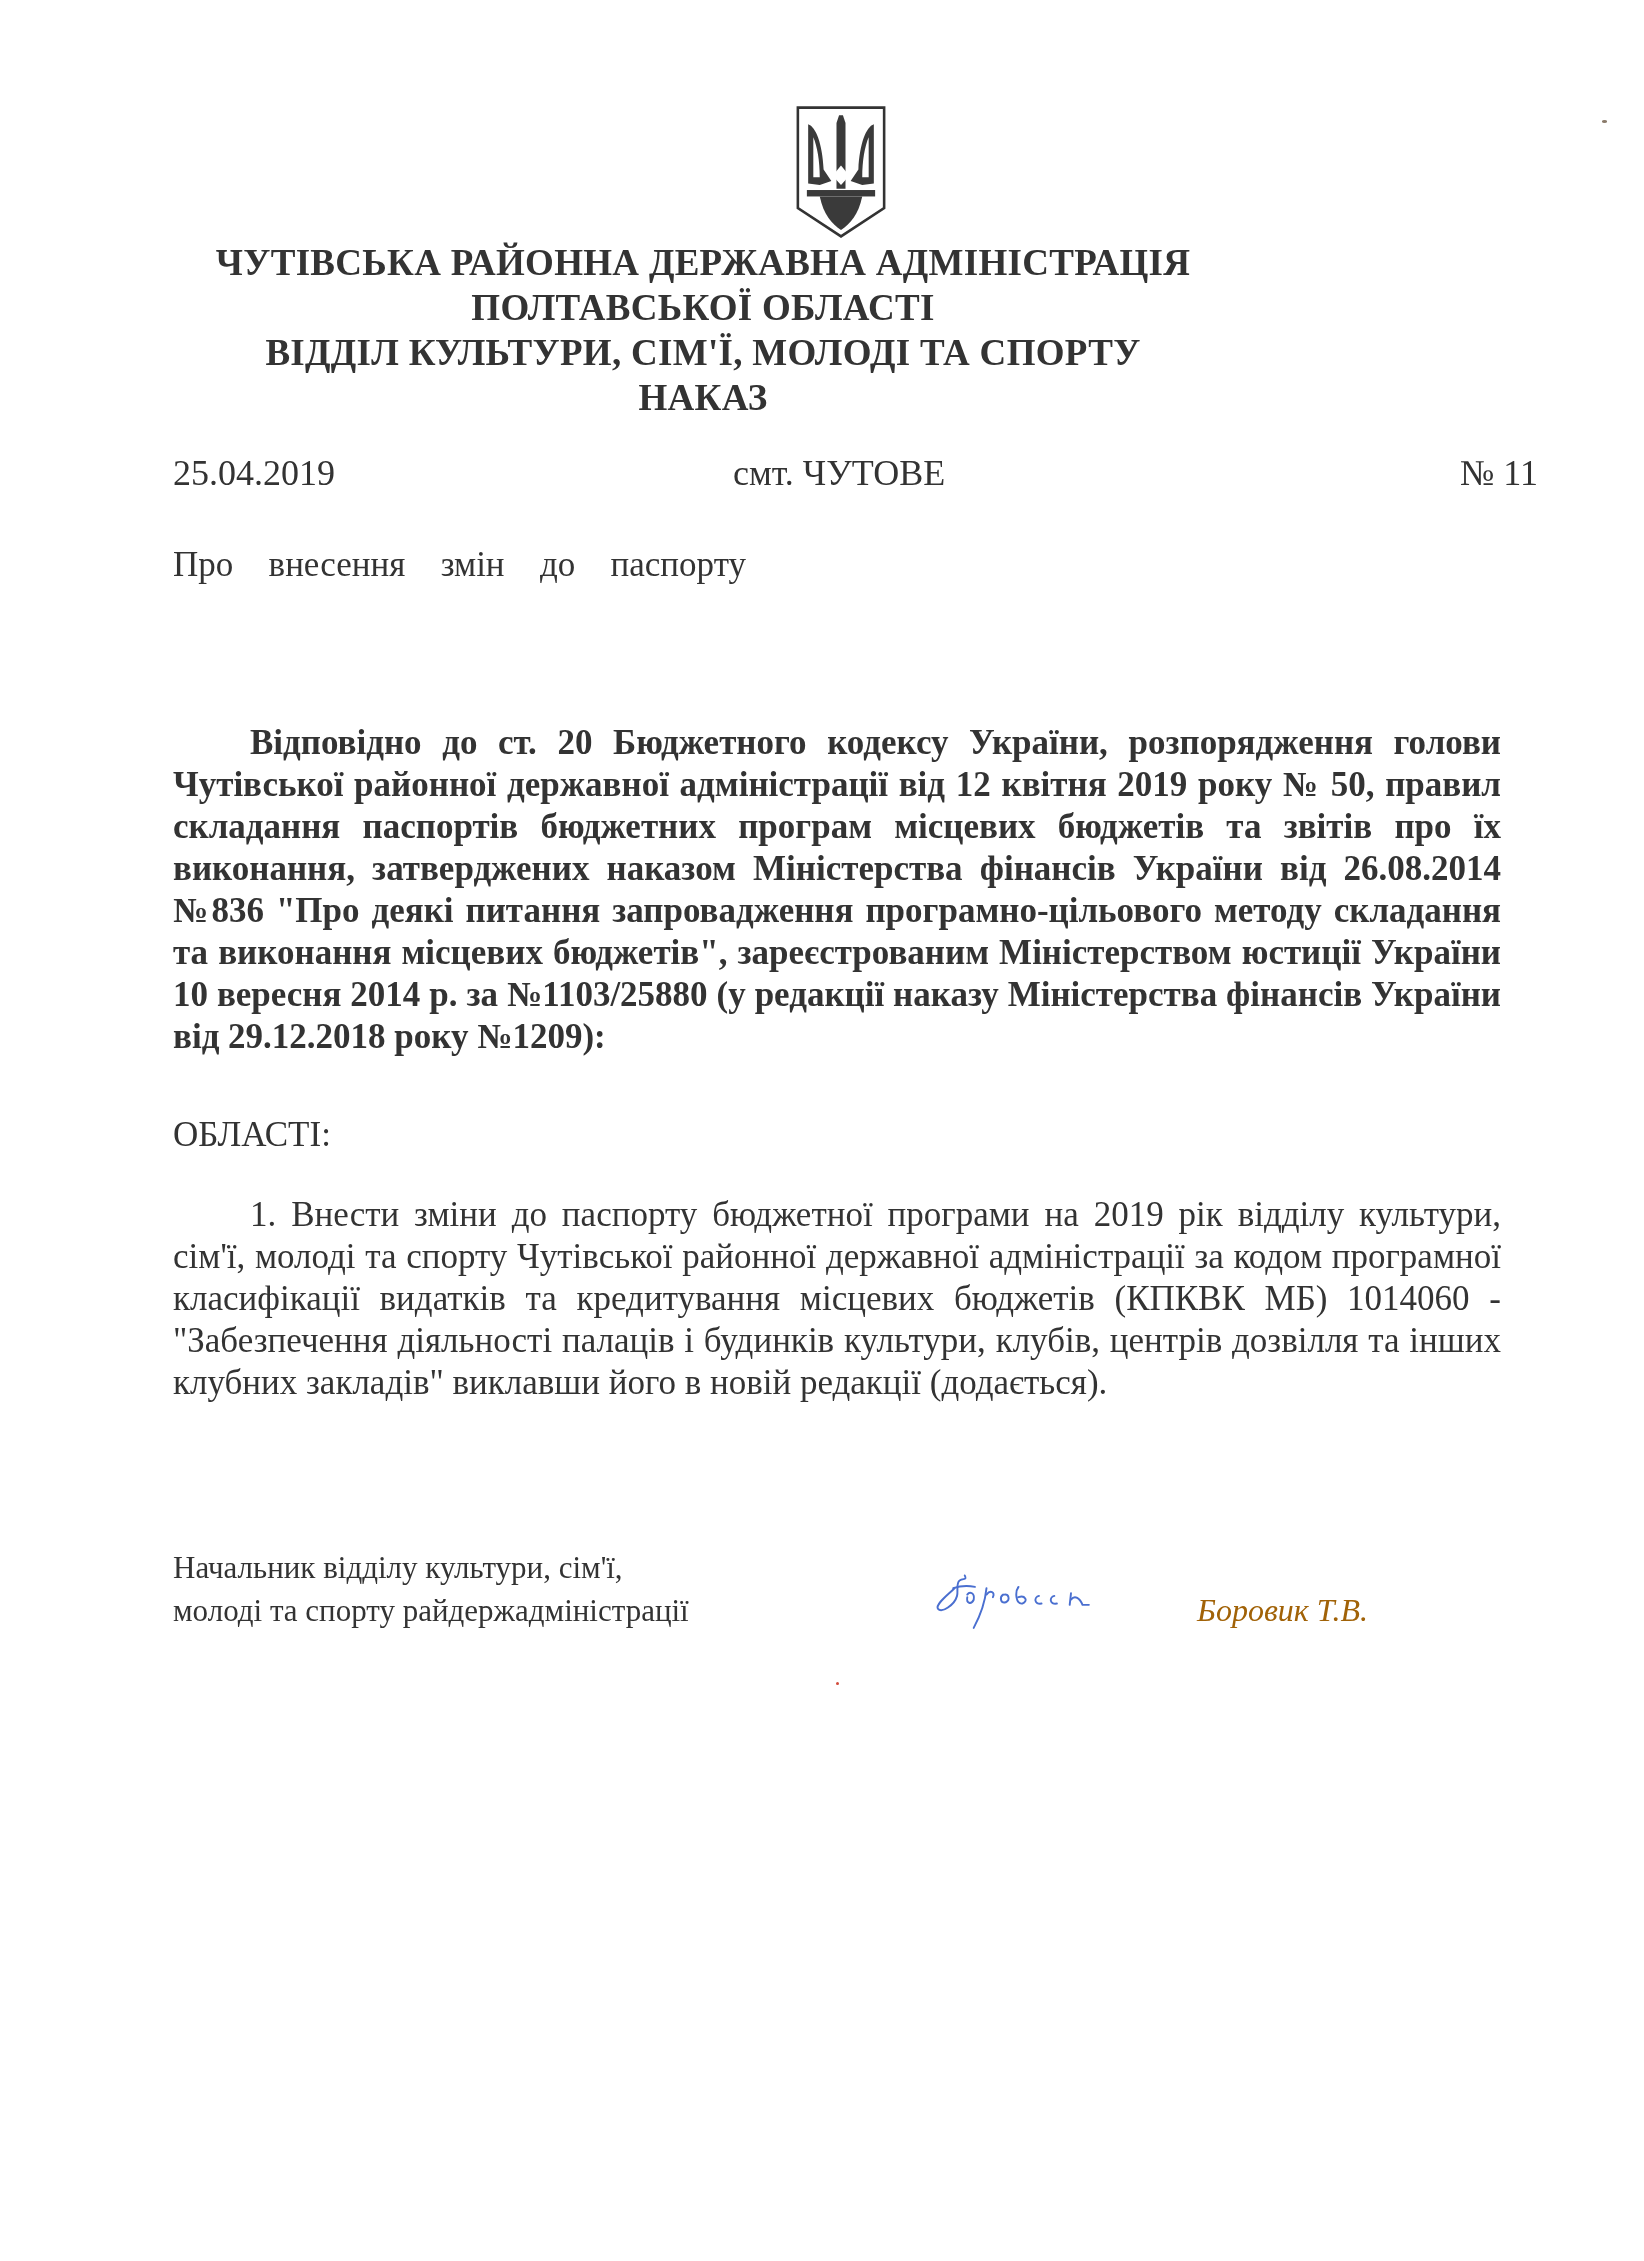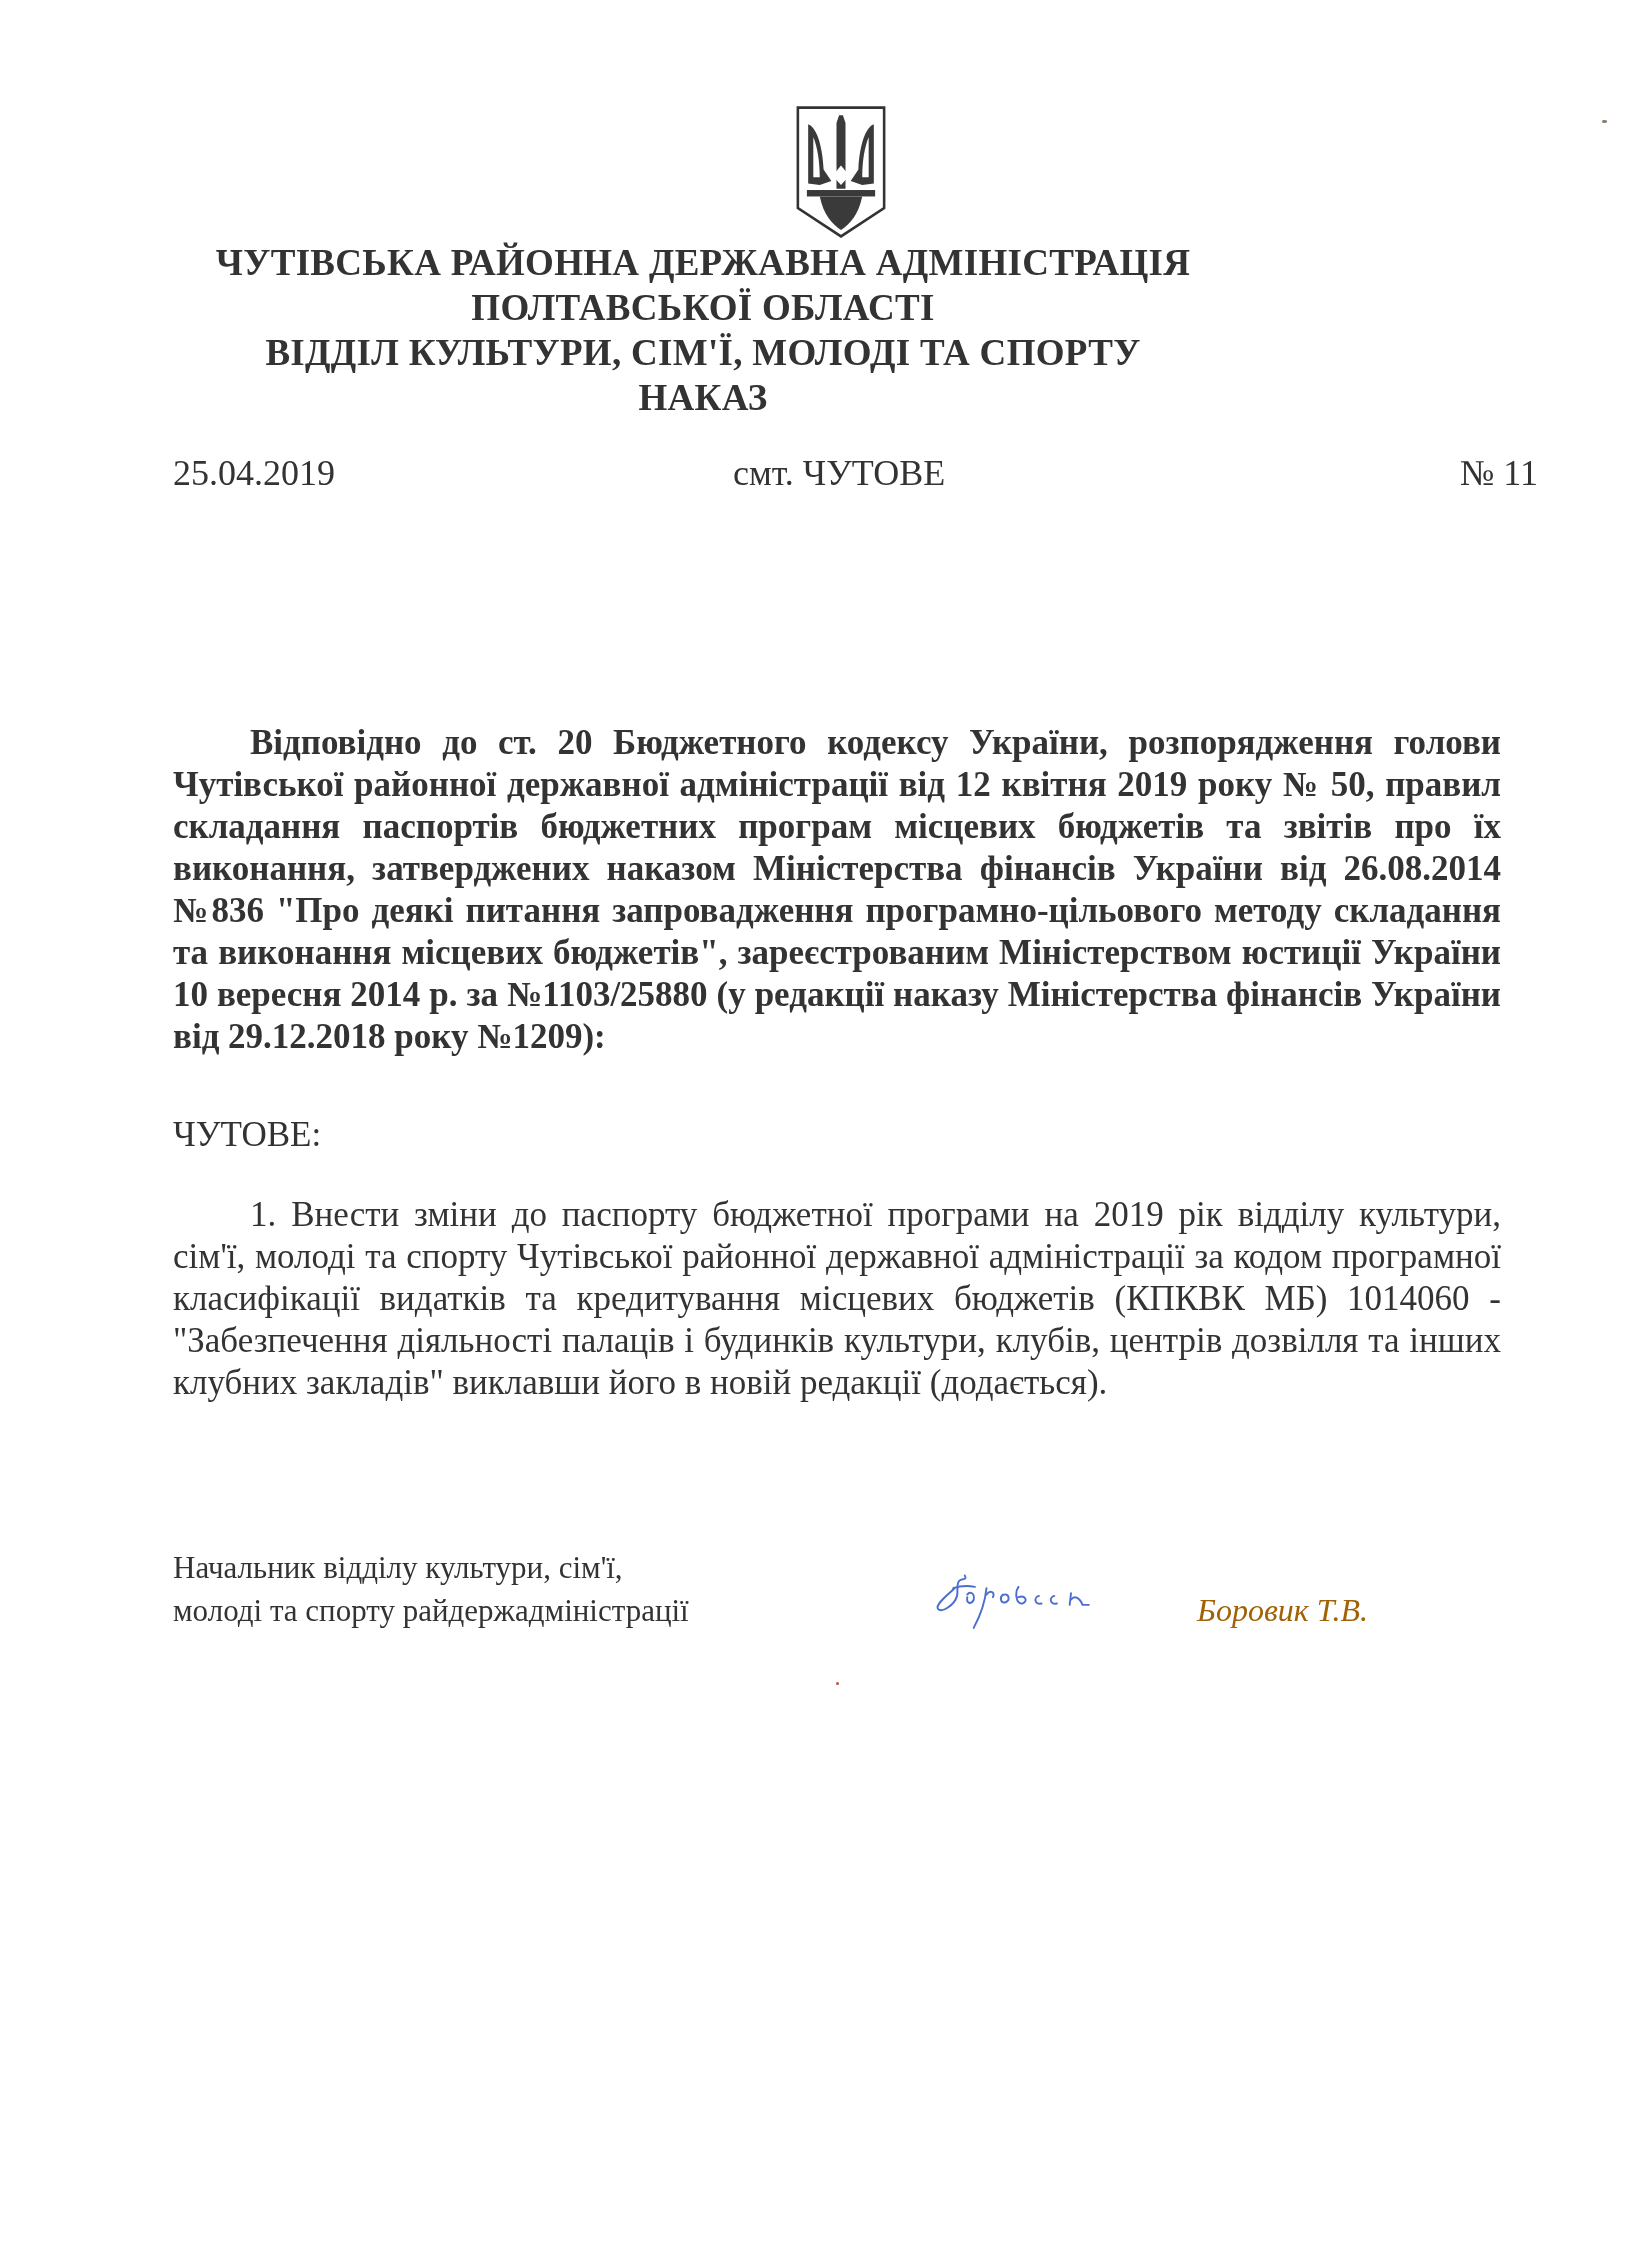--- a/index.html
+++ b/index.html
@@ -63,25 +63,32 @@
   <div class="header h1">ЧУТІВСЬКА РАЙОННА ДЕРЖАВНА АДМІНІСТРАЦІЯ</div>
   <div class="header h2">ПОЛТАВСЬКОЇ ОБЛАСТІ</div>
   <div class="header h3">ВІДДІЛ КУЛЬТУРИ, СІМ'Ї, МОЛОДІ ТА СПОРТУ</div>
   <div class="header h4">НАКАЗ</div>
 
   <div class="meta meta-date">25.04.2019</div>
   <div class="meta meta-place">смт. ЧУТОВЕ</div>
   <div class="meta meta-num">№ 11</div>
 
   <div class="subject">
+    <div class="l1">
+      <span>Про</span>
+      <span>внесення</span>
+      <span>змін</span>
+      <span>до</span>
+      <span>паспорту</span>
+    </div>
   </div>
 
   <div class="para para1">Відповідно до ст. 20 Бюджетного кодексу України, розпорядження голови Чутівської районної державної адміністрації від 12 квітня 2019 року № 50, правил складання паспортів бюджетних програм місцевих бюджетів та звітів про їх виконання, затверджених наказом Міністерства фінансів України від 26.08.2014 №836 "Про деякі питання запровадження програмно-цільового методу складання та виконання місцевих бюджетів", зареєстрованим Міністерством юстиції України 10 вересня 2014 р. за №1103/25880 (у редакції наказу Міністерства фінансів України від 29.12.2018 року №1209):</div>
 
-  <div class="order-word">ЧУТОВЕ:</div>
+  <div class="order-word">ОБЛАСТІ:</div>
 
   <div class="para para2">1. Внести зміни до паспорту бюджетної програми на 2019 рік відділу культури, сім'ї, молоді та спорту  Чутівської  районної  державної  адміністрації за кодом програмної класифікації видатків та кредитування місцевих бюджетів (КПКВК МБ) 1014060 - "Забезпечення діяльності палаців і будинків культури, клубів, центрів дозвілля та інших клубних закладів" виклавши його в новій редакції (додається).</div>
 
   <div class="sign">
     <div>Начальник відділу культури, сім'ї,</div>
     <div>молоді та спорту райдержадміністрації</div>
   </div>
 
   <div class="signature">
     <svg viewBox="0 0 330 100" xmlns="http://www.w3.org/2000/svg" fill="none" stroke="#4a6fd0" stroke-width="3" stroke-linecap="round" stroke-linejoin="round">

